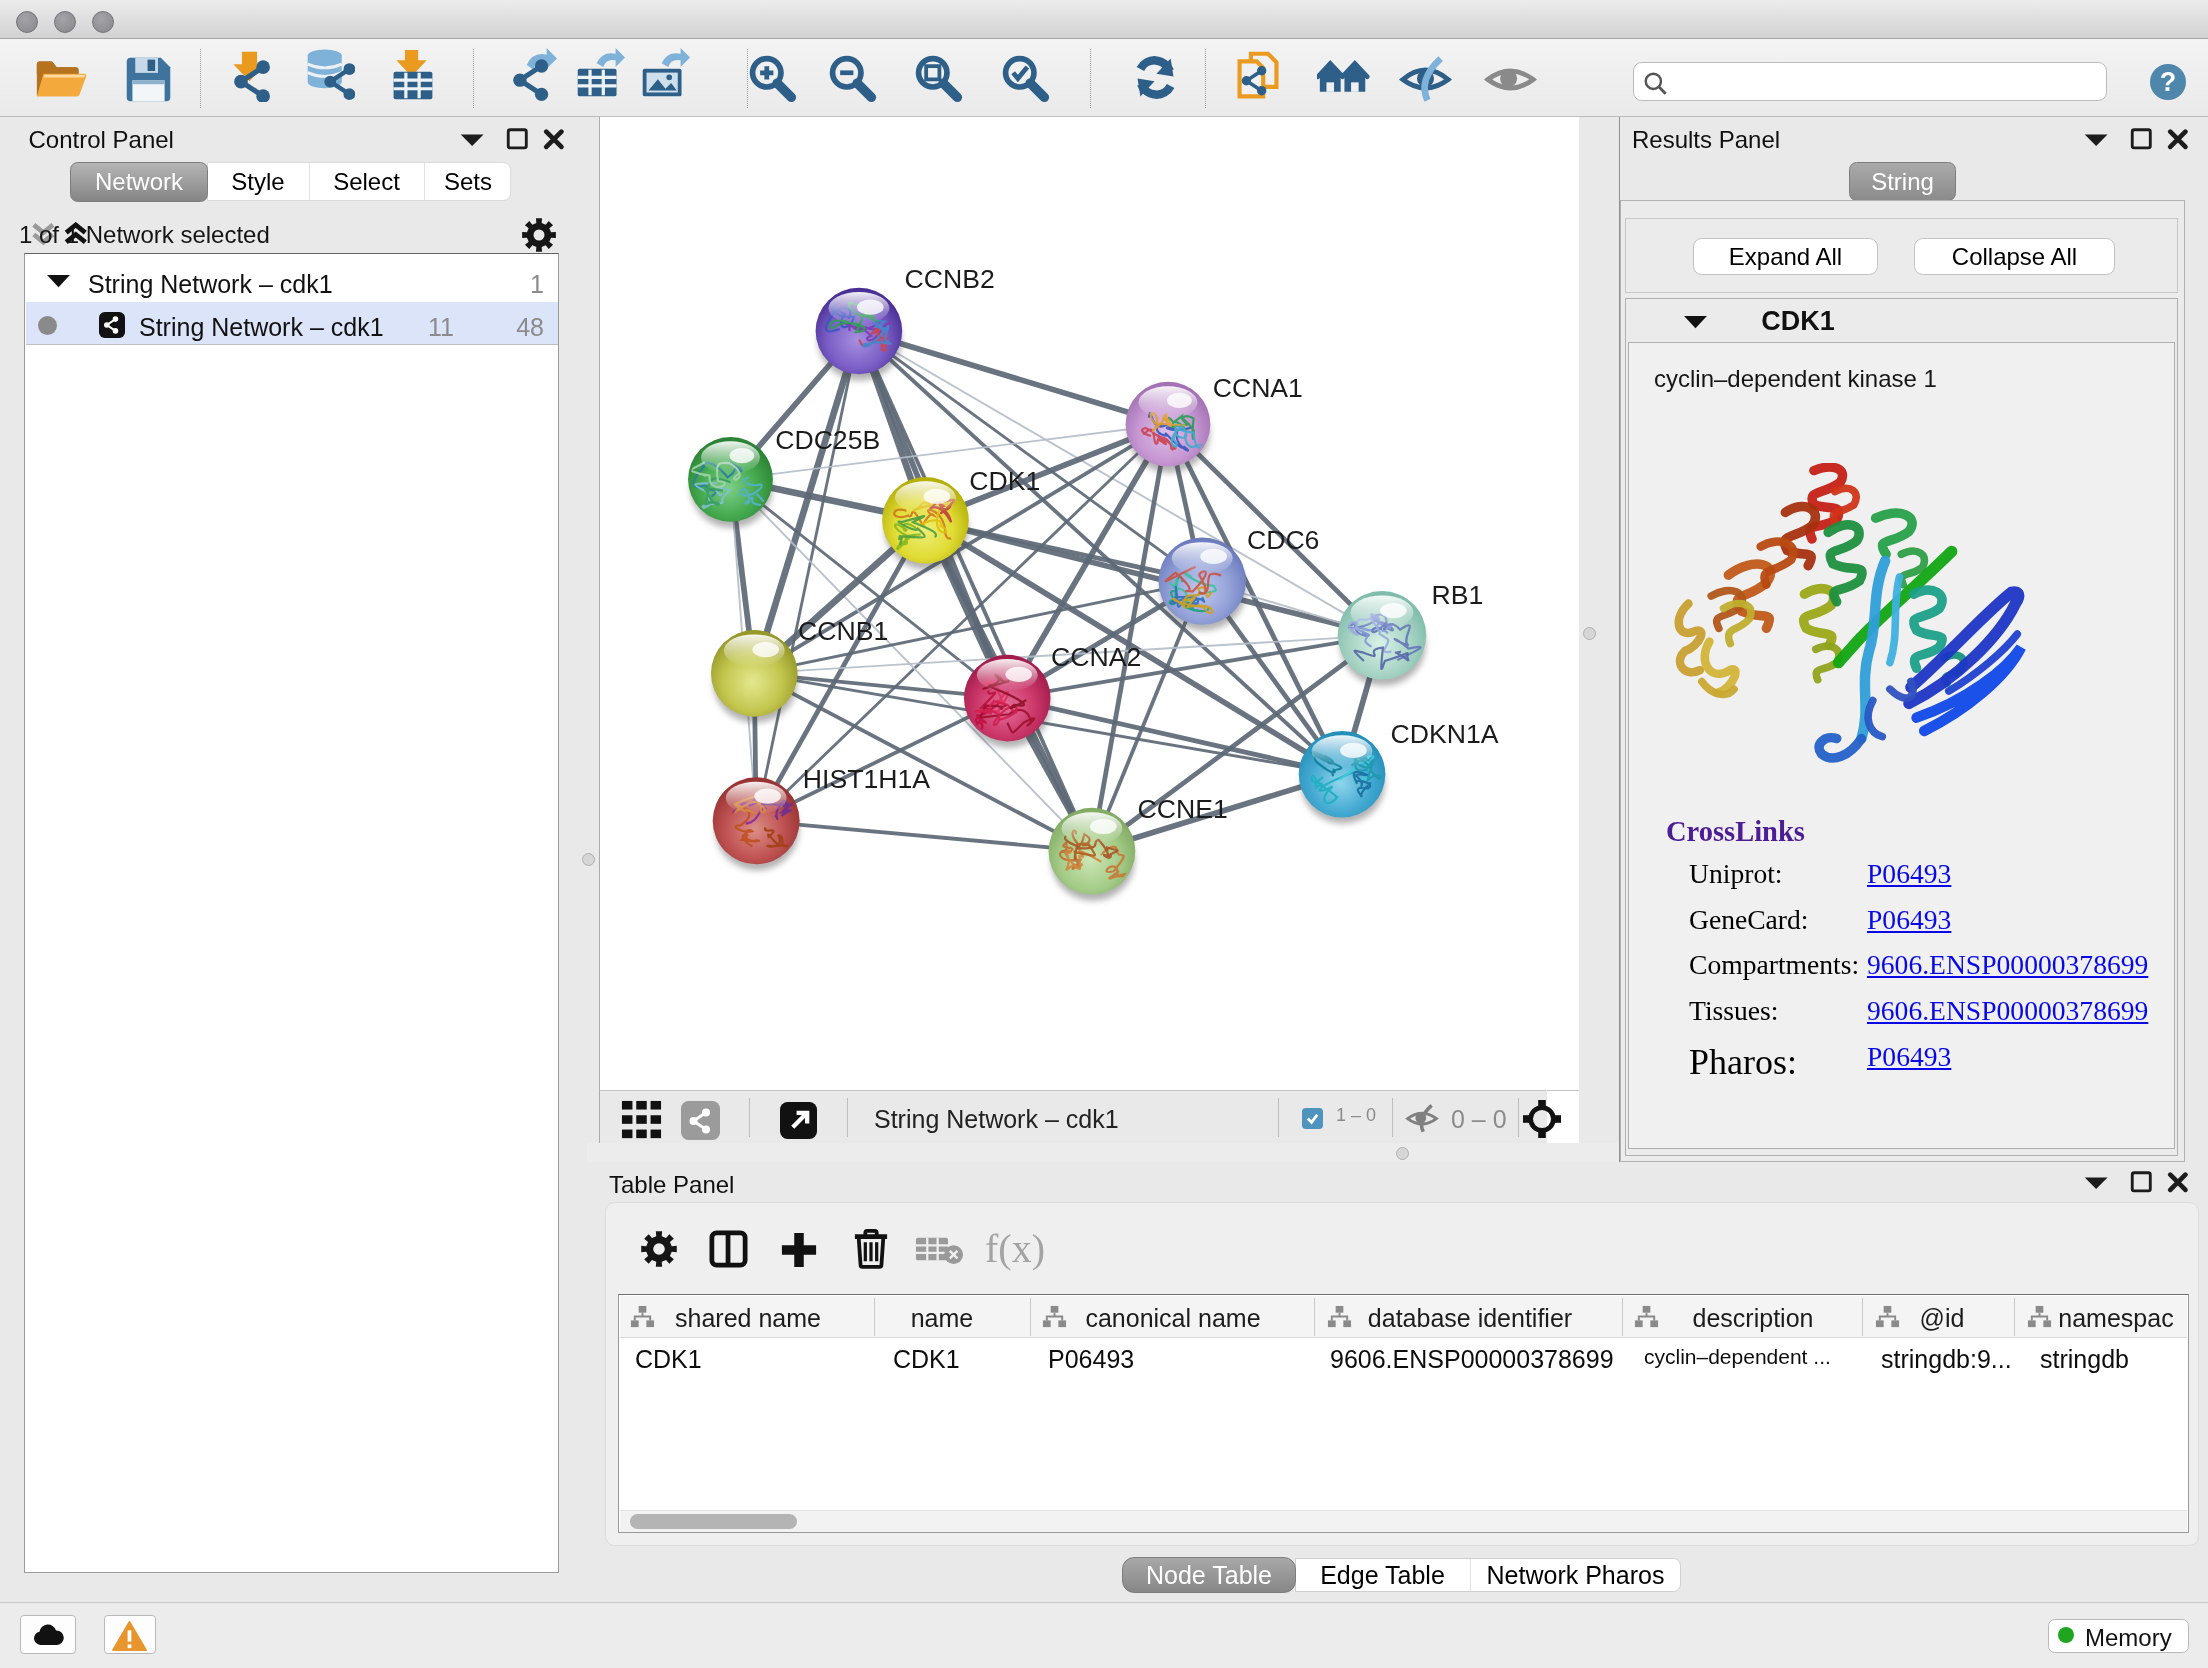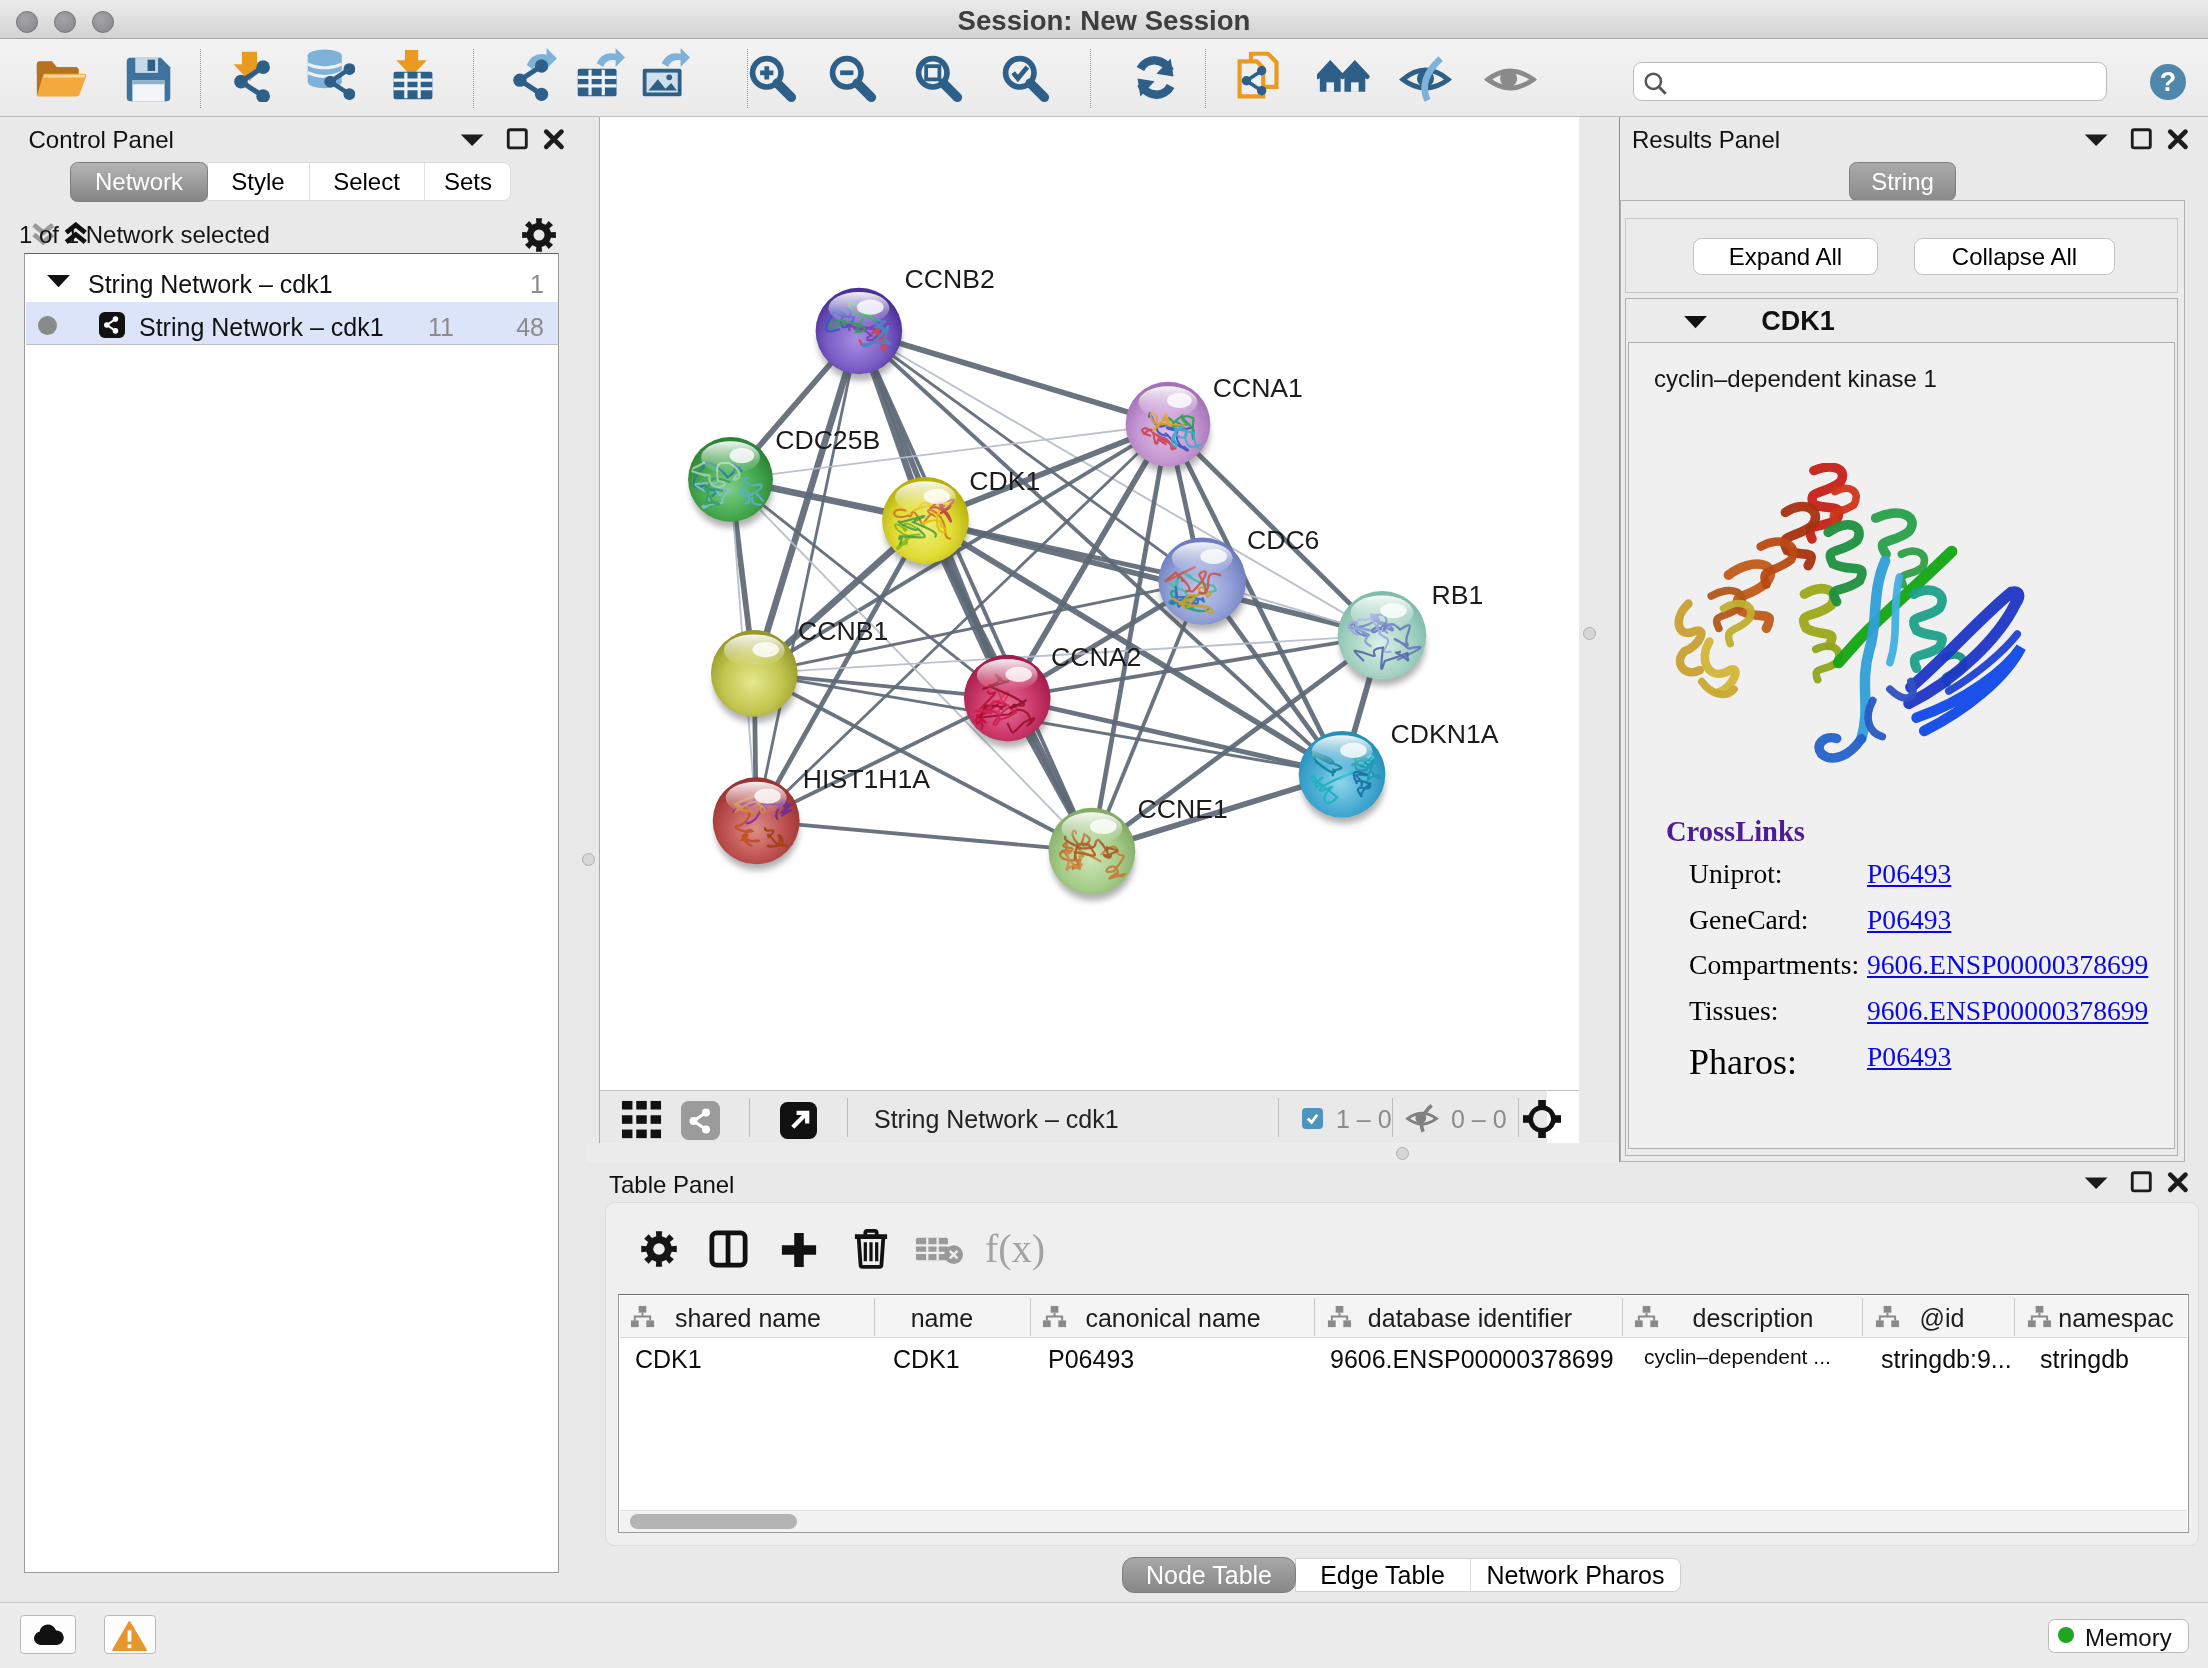--- a/index.html
+++ b/index.html
@@ -6,21 +6,20 @@
 .ctr{display:flex;align-items:center;justify-content:center}
 .serif{font-family:"Liberation Serif",serif}
 .lnk{color:#0909e8;text-decoration:underline}
 svg{display:block}
 </style></head><body>
 
 <div class="abs" style="left:0;top:0;width:2208px;height:39px;background:linear-gradient(#ececec,#d2d2d2);border-bottom:1px solid #a5a5a5">
  <div class="abs" style="left:16px;top:11.4px;width:22px;height:22px;border-radius:50%;background:radial-gradient(circle at 40% 35%,#a4a4a8,#86868b);border:1px solid #74747a"></div>
  <div class="abs" style="left:54px;top:11.4px;width:22px;height:22px;border-radius:50%;background:radial-gradient(circle at 40% 35%,#a4a4a8,#86868b);border:1px solid #74747a"></div>
  <div class="abs" style="left:92px;top:11.4px;width:22px;height:22px;border-radius:50%;background:radial-gradient(circle at 40% 35%,#a4a4a8,#86868b);border:1px solid #74747a"></div>
- <div class="abs" style="left:0;top:4.8px;width:2208px;text-align:center;font-size:27.6px;font-weight:bold;color:#3e3e3e">Session: New Session</div>
 </div>
 <div class="abs" style="left:0;top:39px;width:2208px;height:78px;background:linear-gradient(#f3f3f3,#eaeaea);border-bottom:1px solid #bdbdbd">
     <div class="abs" style="left:200px;top:9.5px;height:59px;border-left:1.9px dotted #9c9c9c"></div>
     <div class="abs" style="left:473px;top:9.5px;height:59px;border-left:1.9px dotted #9c9c9c"></div>
     <div class="abs" style="left:747px;top:9.5px;height:59px;border-left:1.9px dotted #9c9c9c"></div>
     <div class="abs" style="left:1090px;top:9.5px;height:59px;border-left:1.9px dotted #9c9c9c"></div>
     <div class="abs" style="left:1205px;top:9.5px;height:59px;border-left:1.9px dotted #9c9c9c"></div>
   </div>
 <svg class="abs" style="left:34px;top:53px" width="53" height="53" viewBox="0 0 56 56">
     <path d="M3 12 Q3 9 6 9 L19 9 L24 15 L44 15 Q47 15 47 18 L47 22 L3 22 Z" fill="#9d5f14"></path>
@@ -528,21 +527,21 @@
   </svg>
 <div class="abs" style="left:780px;top:1102px;width:37px;height:37px;border-radius:7.6px;background:#111"></div>
 <svg class="abs" style="left:787px;top:1109px" width="24" height="24" viewBox="0 0 25 25">
     <path d="M10 4 L21 4 L21 15 M21 4 L6 19" stroke="#fff" stroke-width="4.5" fill="none"></path>
   </svg>
 <div class="abs" style="left:874px;top:1105px;font-size:25px;color:#222">String Network – cdk1</div>
 <div class="abs" style="left:1302px;top:1108px;width:21px;height:21px;border-radius:3.8px;background:#4f94bd"></div>
 <svg class="abs" style="left:1305px;top:1111px" width="15" height="15" viewBox="0 0 16 16">
     <path d="M3 8 L7 12 L13 4" stroke="#fff" stroke-width="3" fill="none"></path>
   </svg>
-<div class="abs" style="left:1336px;top:1105px;font-size:25px;color:#8b8b8b">1 – 0</div>
+<div class="abs" style="left:1336px;top:1105px;font-size:18px;color:#8b8b8b">1 – 0</div>
 <svg class="abs" style="left:1405px;top:1103px" width="34" height="30" viewBox="0 0 56 50">
     <path d="M4 26 Q28 8 52 26 Q28 44 4 26 Z" fill="none" stroke="#808080" stroke-width="5"></path>
     <circle cx="26" cy="25" r="9" fill="#808080"></circle>
     <path d="M44 4 Q20 26 30 48" fill="none" stroke="#808080" stroke-width="6"></path>
   </svg>
 <div class="abs" style="left:1451px;top:1105px;font-size:25px;color:#8b8b8b">0 – 0</div>
 <svg class="abs" style="left:1523px;top:1100px" width="38" height="38" viewBox="0 0 40 40">
 <circle cx="20" cy="20" r="12" fill="none" stroke="#111" stroke-width="5"></circle>
 <g fill="#111">
       <rect x="16" y="0" width="8" height="8"></rect>

